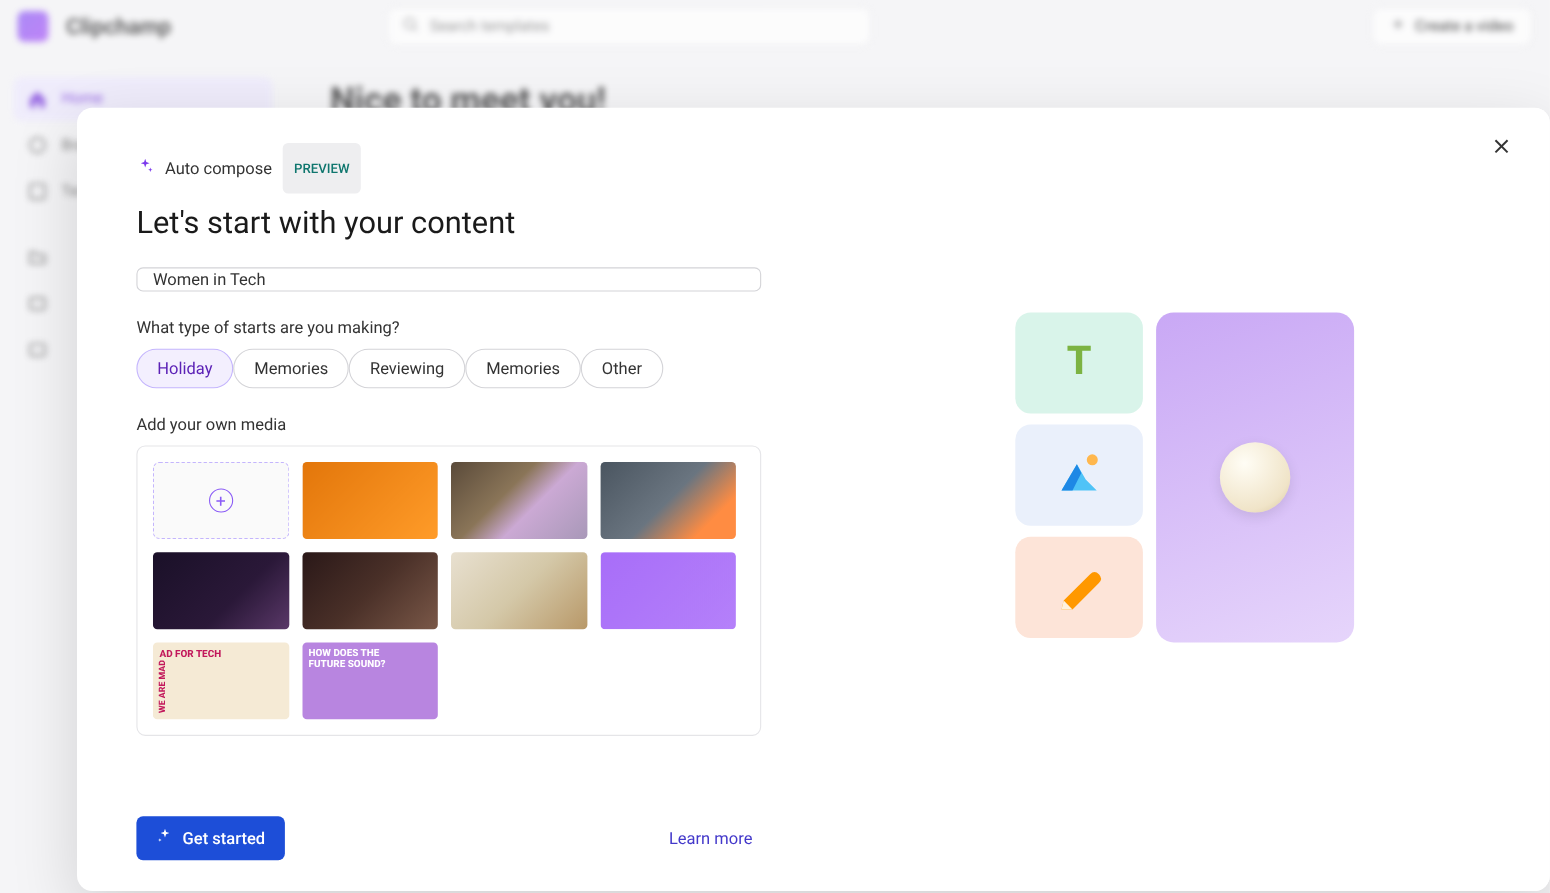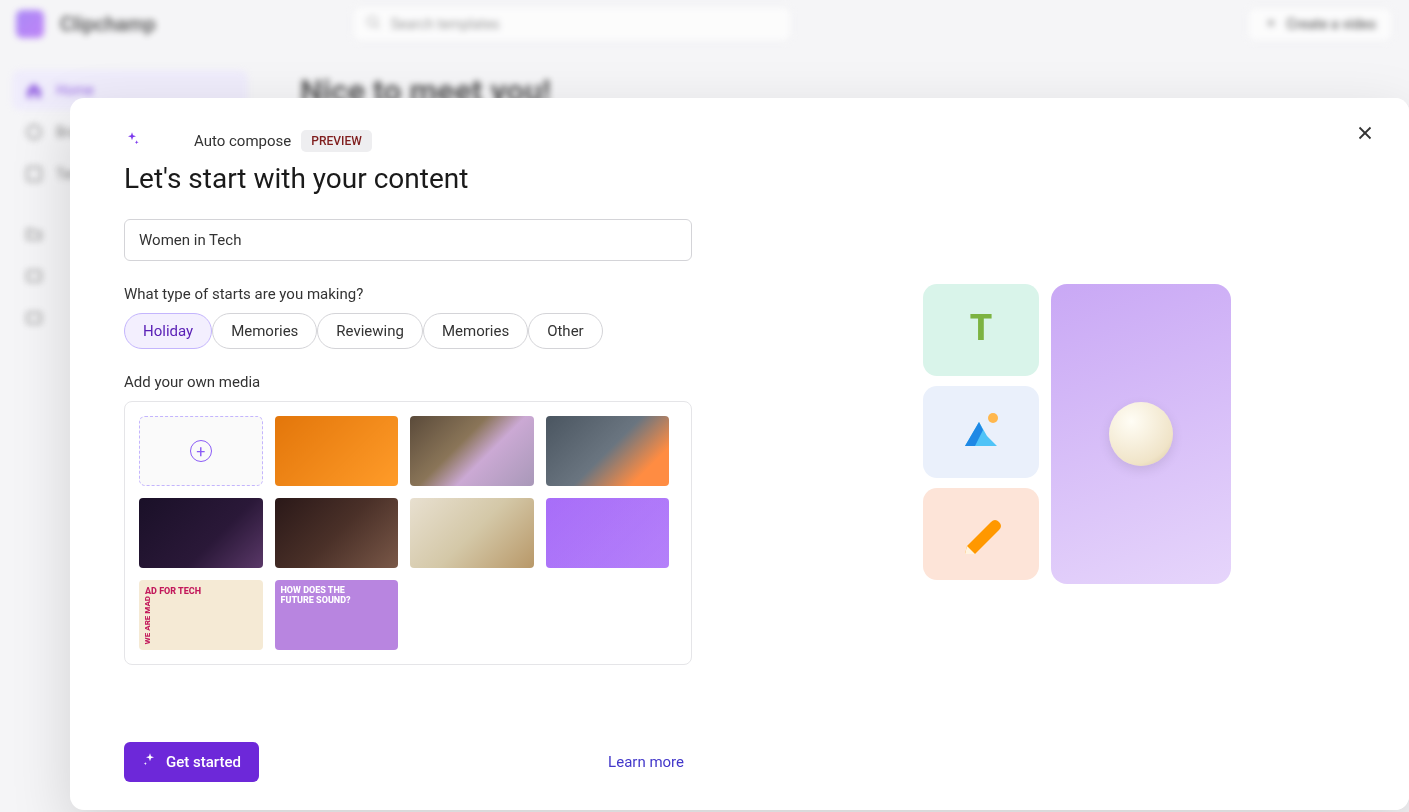--- a/index.html
+++ b/index.html
@@ -22,42 +22,42 @@
 .main-bg { position: absolute; left: 300px; top: 72px; }
 .main-title { font-size: 32px; font-weight: 700; color: #1a1a1a; }
 
 
 .modal { position: absolute; left: 70px; top: 98px; right: 0; bottom: 2px; background: #fff; border-radius: 14px; display: flex; box-shadow: 0 20px 60px rgba(0,0,0,0.15); overflow: hidden; }
 .modal-left { width: 675px; padding: 32px 40px 28px 54px; display: flex; flex-direction: column; position: relative; }
 .modal-right { flex: 1; background: #fff; display: flex; flex-direction: column; align-items: center; justify-content: center; position: relative; }
 
 .compose-row { display: flex; align-items: center; gap: 10px; margin-bottom: 10px; }
 .sparkle { color: #7c3aed; }
-.compose-label { font-size: 15px; color: #333; margin-left: 44px; }
-.preview-badge { background: #eeeef0; color: #7f1d1d; font-size: 12px; padding: 4px 10px; border-radius: 5px; font-weight: 500; }
+.compose-label { font-size: 15px; color: #333; }
+.preview-badge { background: #eeeef0; color: #0f766e; font-size: 12px; padding: 16px 10px; border-radius: 5px; font-weight: 500; }
 
 .modal-title { font-size: 28px; font-weight: 400; color: #1a1a1a; margin-bottom: 24px; }
 .field-label { font-size: 15px; color: #333; margin-bottom: 10px; }
-.text-input { width: 568px; height: 42px; border: 1px solid #d4d4d8; border-radius: 6px; padding: 0 14px; font-size: 15px; color: #333; outline: none; margin-bottom: 24px; }
+.text-input { width: 568px; height: 22px; border: 1px solid #d4d4d8; border-radius: 6px; padding: 0 14px; font-size: 15px; color: #333; outline: none; margin-bottom: 24px; }
 
 .chip-row { display: flex; gap: 0; margin-bottom: 24px; }
 .chip { padding: 8px 18px; border: 1px solid #d4d4d8; border-radius: 20px; font-size: 15px; color: #333; background: #fff; cursor: pointer; }
 .chip.selected { background: #f3effe; border-color: #c4b5fd; color: #5b21b6; }
 
 .media-grid-wrap { width: 568px; border: 1px solid #e5e5e8; border-radius: 8px; padding: 14px; position: relative; }
 .media-scroll { max-height: 250px; overflow-y: auto; padding-right: 8px; }
 .media-scroll::-webkit-scrollbar { width: 8px; }
 .media-scroll::-webkit-scrollbar-thumb { background: #d4d4d8; border-radius: 4px; }
 .media-grid { display: grid; grid-template-columns: repeat(4, 1fr); gap: 12px; }
 .media-add { border: 1.5px dashed #c4b5fd; border-radius: 6px; height: 70px; display: flex; align-items: center; justify-content: center; cursor: pointer; background: #fafafa; }
 .media-add .plus-circle { width: 22px; height: 22px; border: 1.5px solid #8b5cf6; border-radius: 50%; display: flex; align-items: center; justify-content: center; color: #8b5cf6; font-size: 16px; }
 .media-thumb { height: 70px; border-radius: 4px; background-size: cover; background-position: center; }
 
 .bottom-row { margin-top: auto; padding-top: 28px; display: flex; align-items: center; width: 560px; }
-.get-started { display: flex; align-items: center; gap: 8px; background: #6d28d9; color: #fff; border: none; padding: 10px 18px; border-radius: 6px; font-size: 15px; font-weight: 500; cursor: pointer; }
+.get-started { display: flex; align-items: center; gap: 8px; background: #1d4ed8; color: #fff; border: none; padding: 10px 18px; border-radius: 6px; font-size: 15px; font-weight: 500; cursor: pointer; }
 .learn-more { margin-left: auto; color: #4338ca; font-size: 15px; text-decoration: none; cursor: pointer; }
 
 .close-btn { position: absolute; top: 22px; right: 28px; width: 32px; height: 32px; display: flex; align-items: center; justify-content: center; cursor: pointer; color: #333; font-size: 24px; }
 
 
 .illust { display: flex; gap: 12px; margin-bottom: 40px; }
 .tile-col { display: flex; flex-direction: column; gap: 10px; }
 .tile { width: 116px; height: 92px; border-radius: 14px; display: flex; align-items: center; justify-content: center; }
 .tile.t1 { background: #d9f4ea; }
 .tile.t2 { background: #eaf0fb; }

